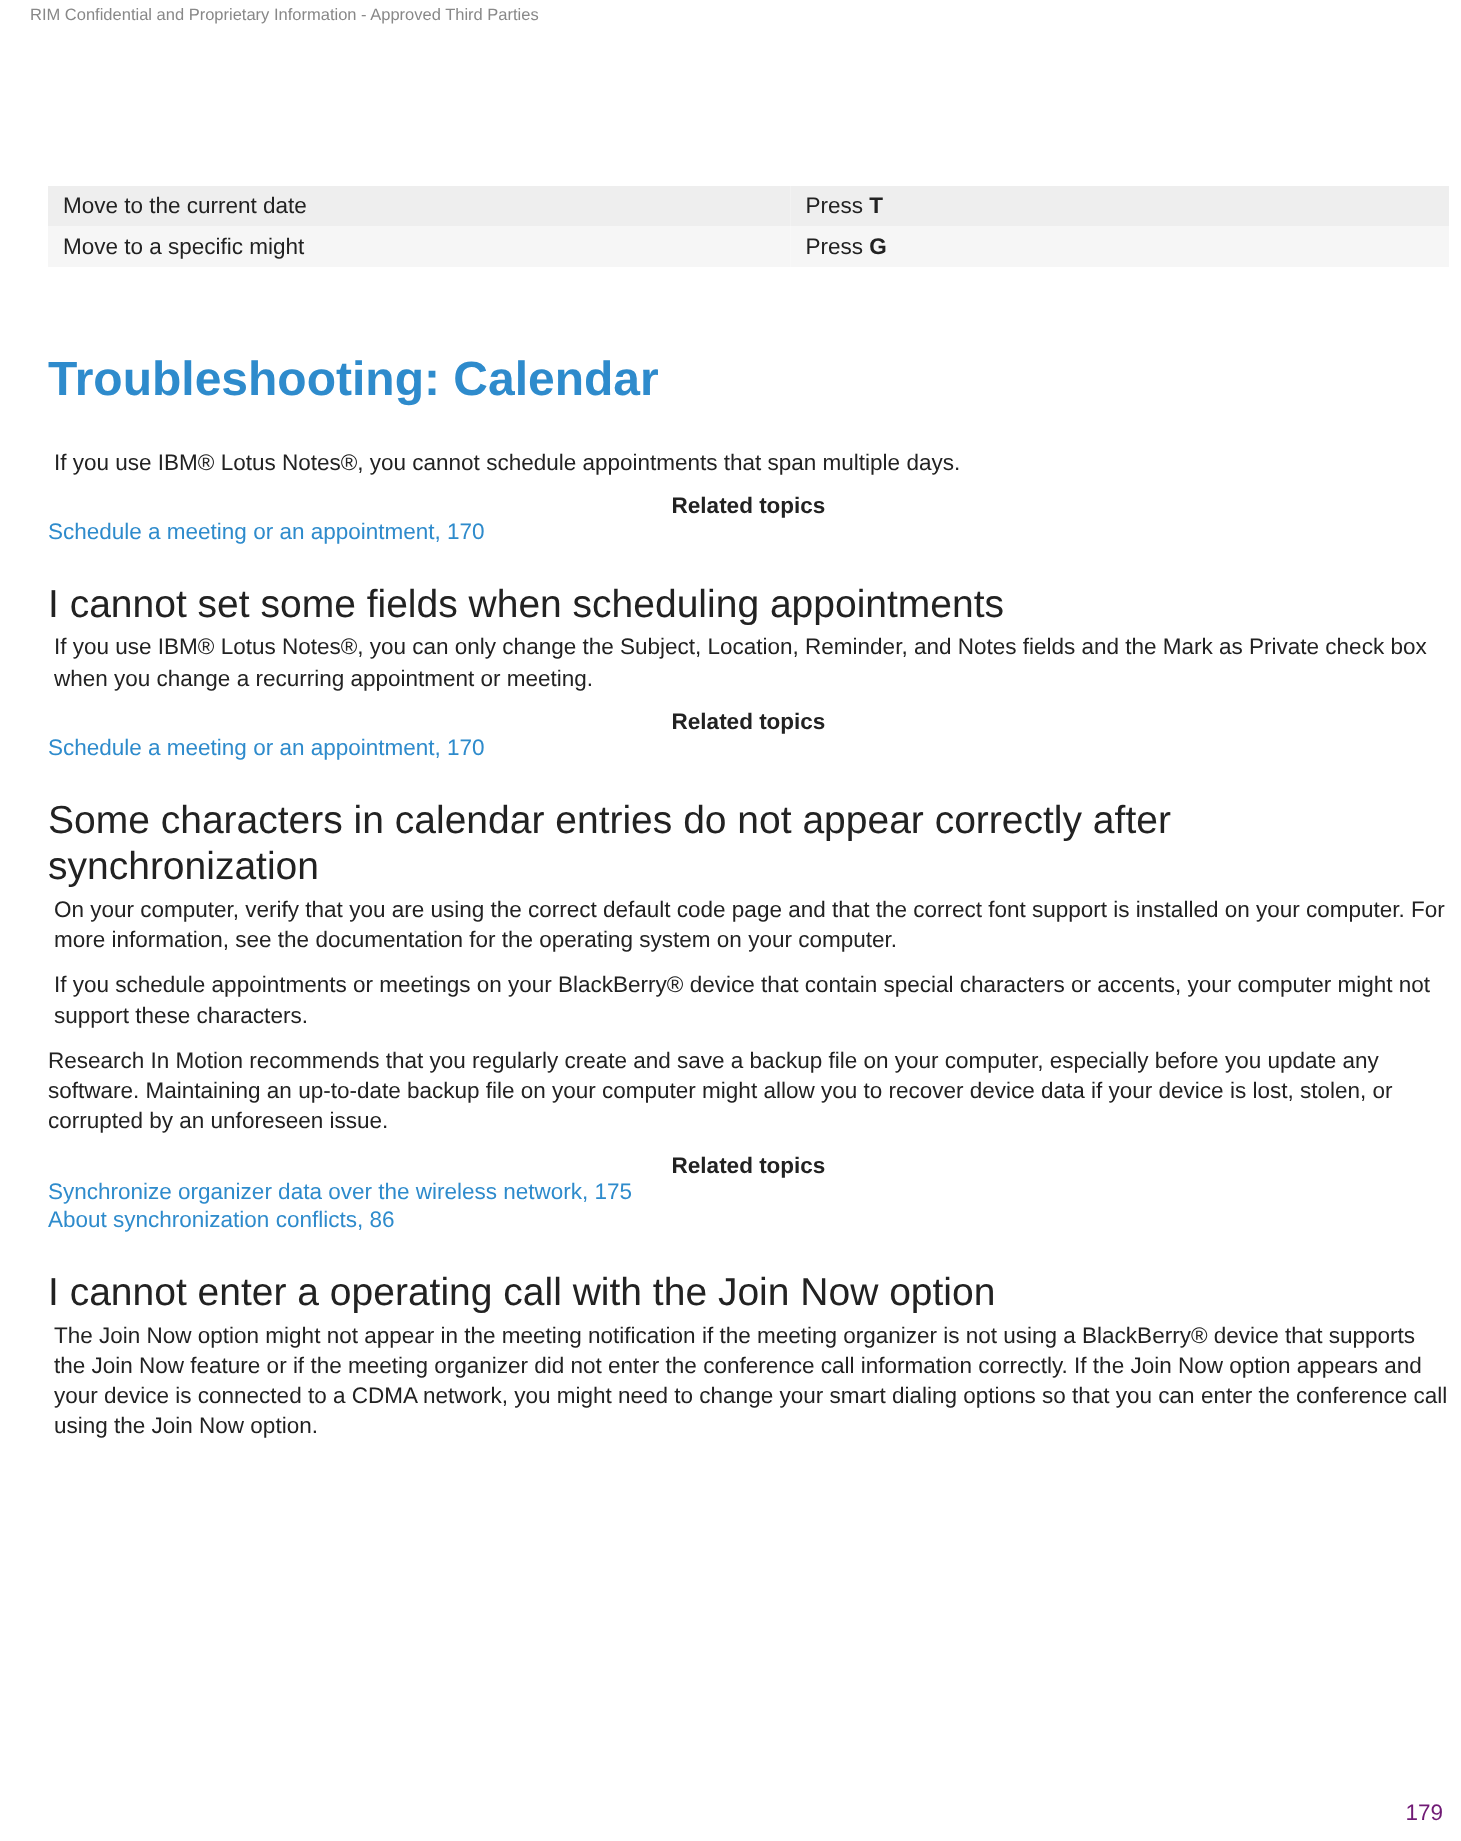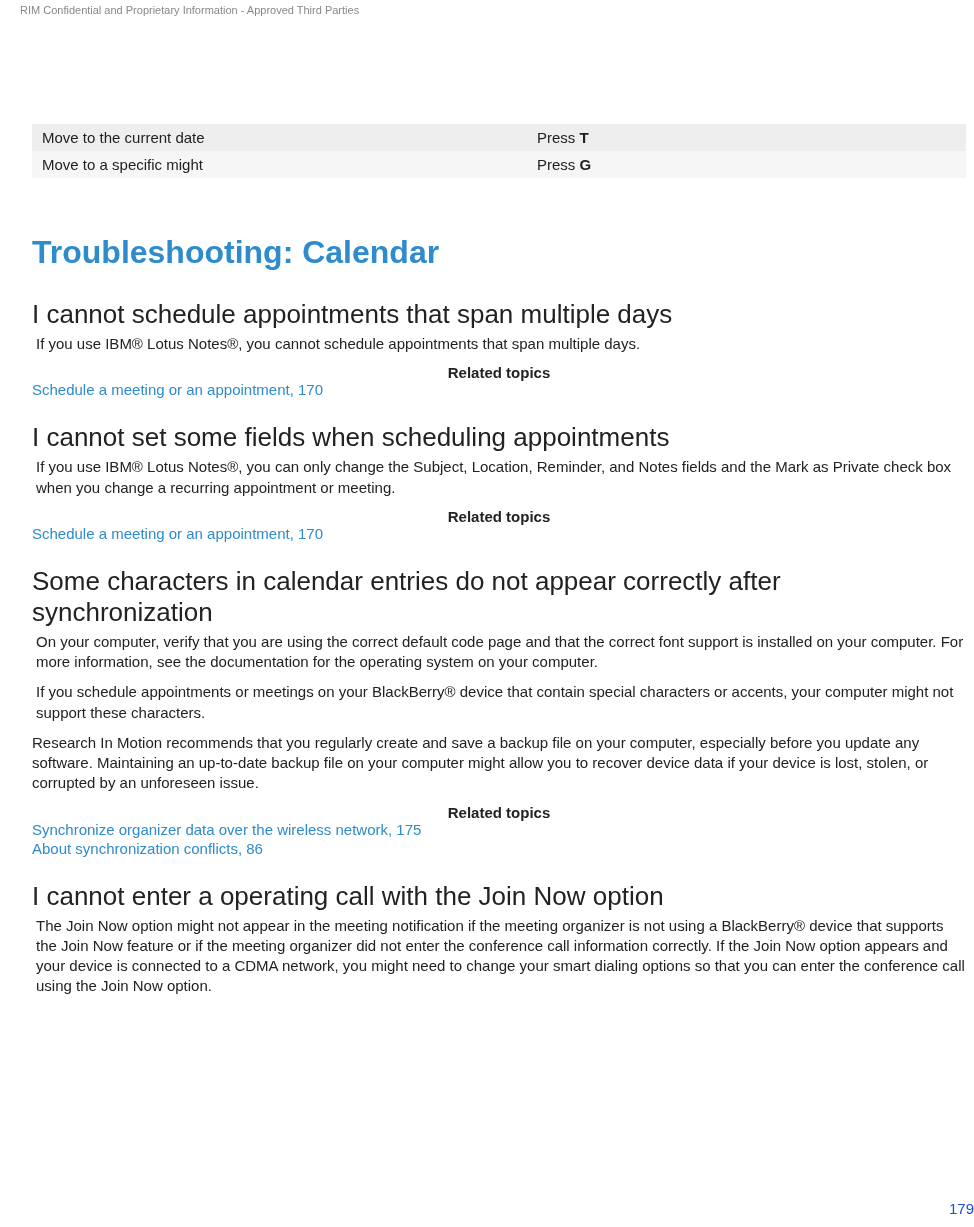--- a/index.html
+++ b/index.html
@@ -56,24 +56,24 @@
   }
   a.related-link {
     color: #2e8bcc;
     font-size: 15px;
     text-decoration: none;
     display: block;
     margin: 0 0 2px 0;
   }
   .page-number {
     position: absolute;
-    right: 0;
+    right: 12px;
     bottom: 10px;
     font-size: 15px;
-    color: #1d4ed8;
+    color: #701a75;
   }
   .page-wrap {
     position: relative;
     min-height: 1227px;
     box-sizing: border-box;
   }
   .bold { font-weight: bold; }
 </style>
 </head>
 <body>
@@ -96,21 +96,20 @@
         <td>Move to a specific might</td>
         <td>
           <span>Press </span><span class="bold">G</span>
         </td>
       </tr>
     </tbody>
       </table>
 
     <h1 class="section-title">Troubleshooting: Calendar</h1>
 
-    <h2 class="sub-heading">I cannot schedule appointments that span multiple days</h2>
     <p class="body">If you use IBM® Lotus Notes®, you cannot schedule appointments that span multiple days.</p>
     <div class="related-label">Related topics</div>
     <a href="#" class="related-link">Schedule a meeting or an appointment, 170</a>
 
     <h2 class="sub-heading">I cannot set some fields when scheduling appointments</h2>
     <p class="body">If you use IBM® Lotus Notes®, you can only change the Subject, Location, Reminder, and Notes fields and the Mark as Private check box when you change a recurring appointment or meeting.</p>
     <div class="related-label">Related topics</div>
     <a href="#" class="related-link">Schedule a meeting or an appointment, 170</a>
 
     <h2 class="sub-heading">Some characters in calendar entries do not appear correctly after synchronization</h2>

